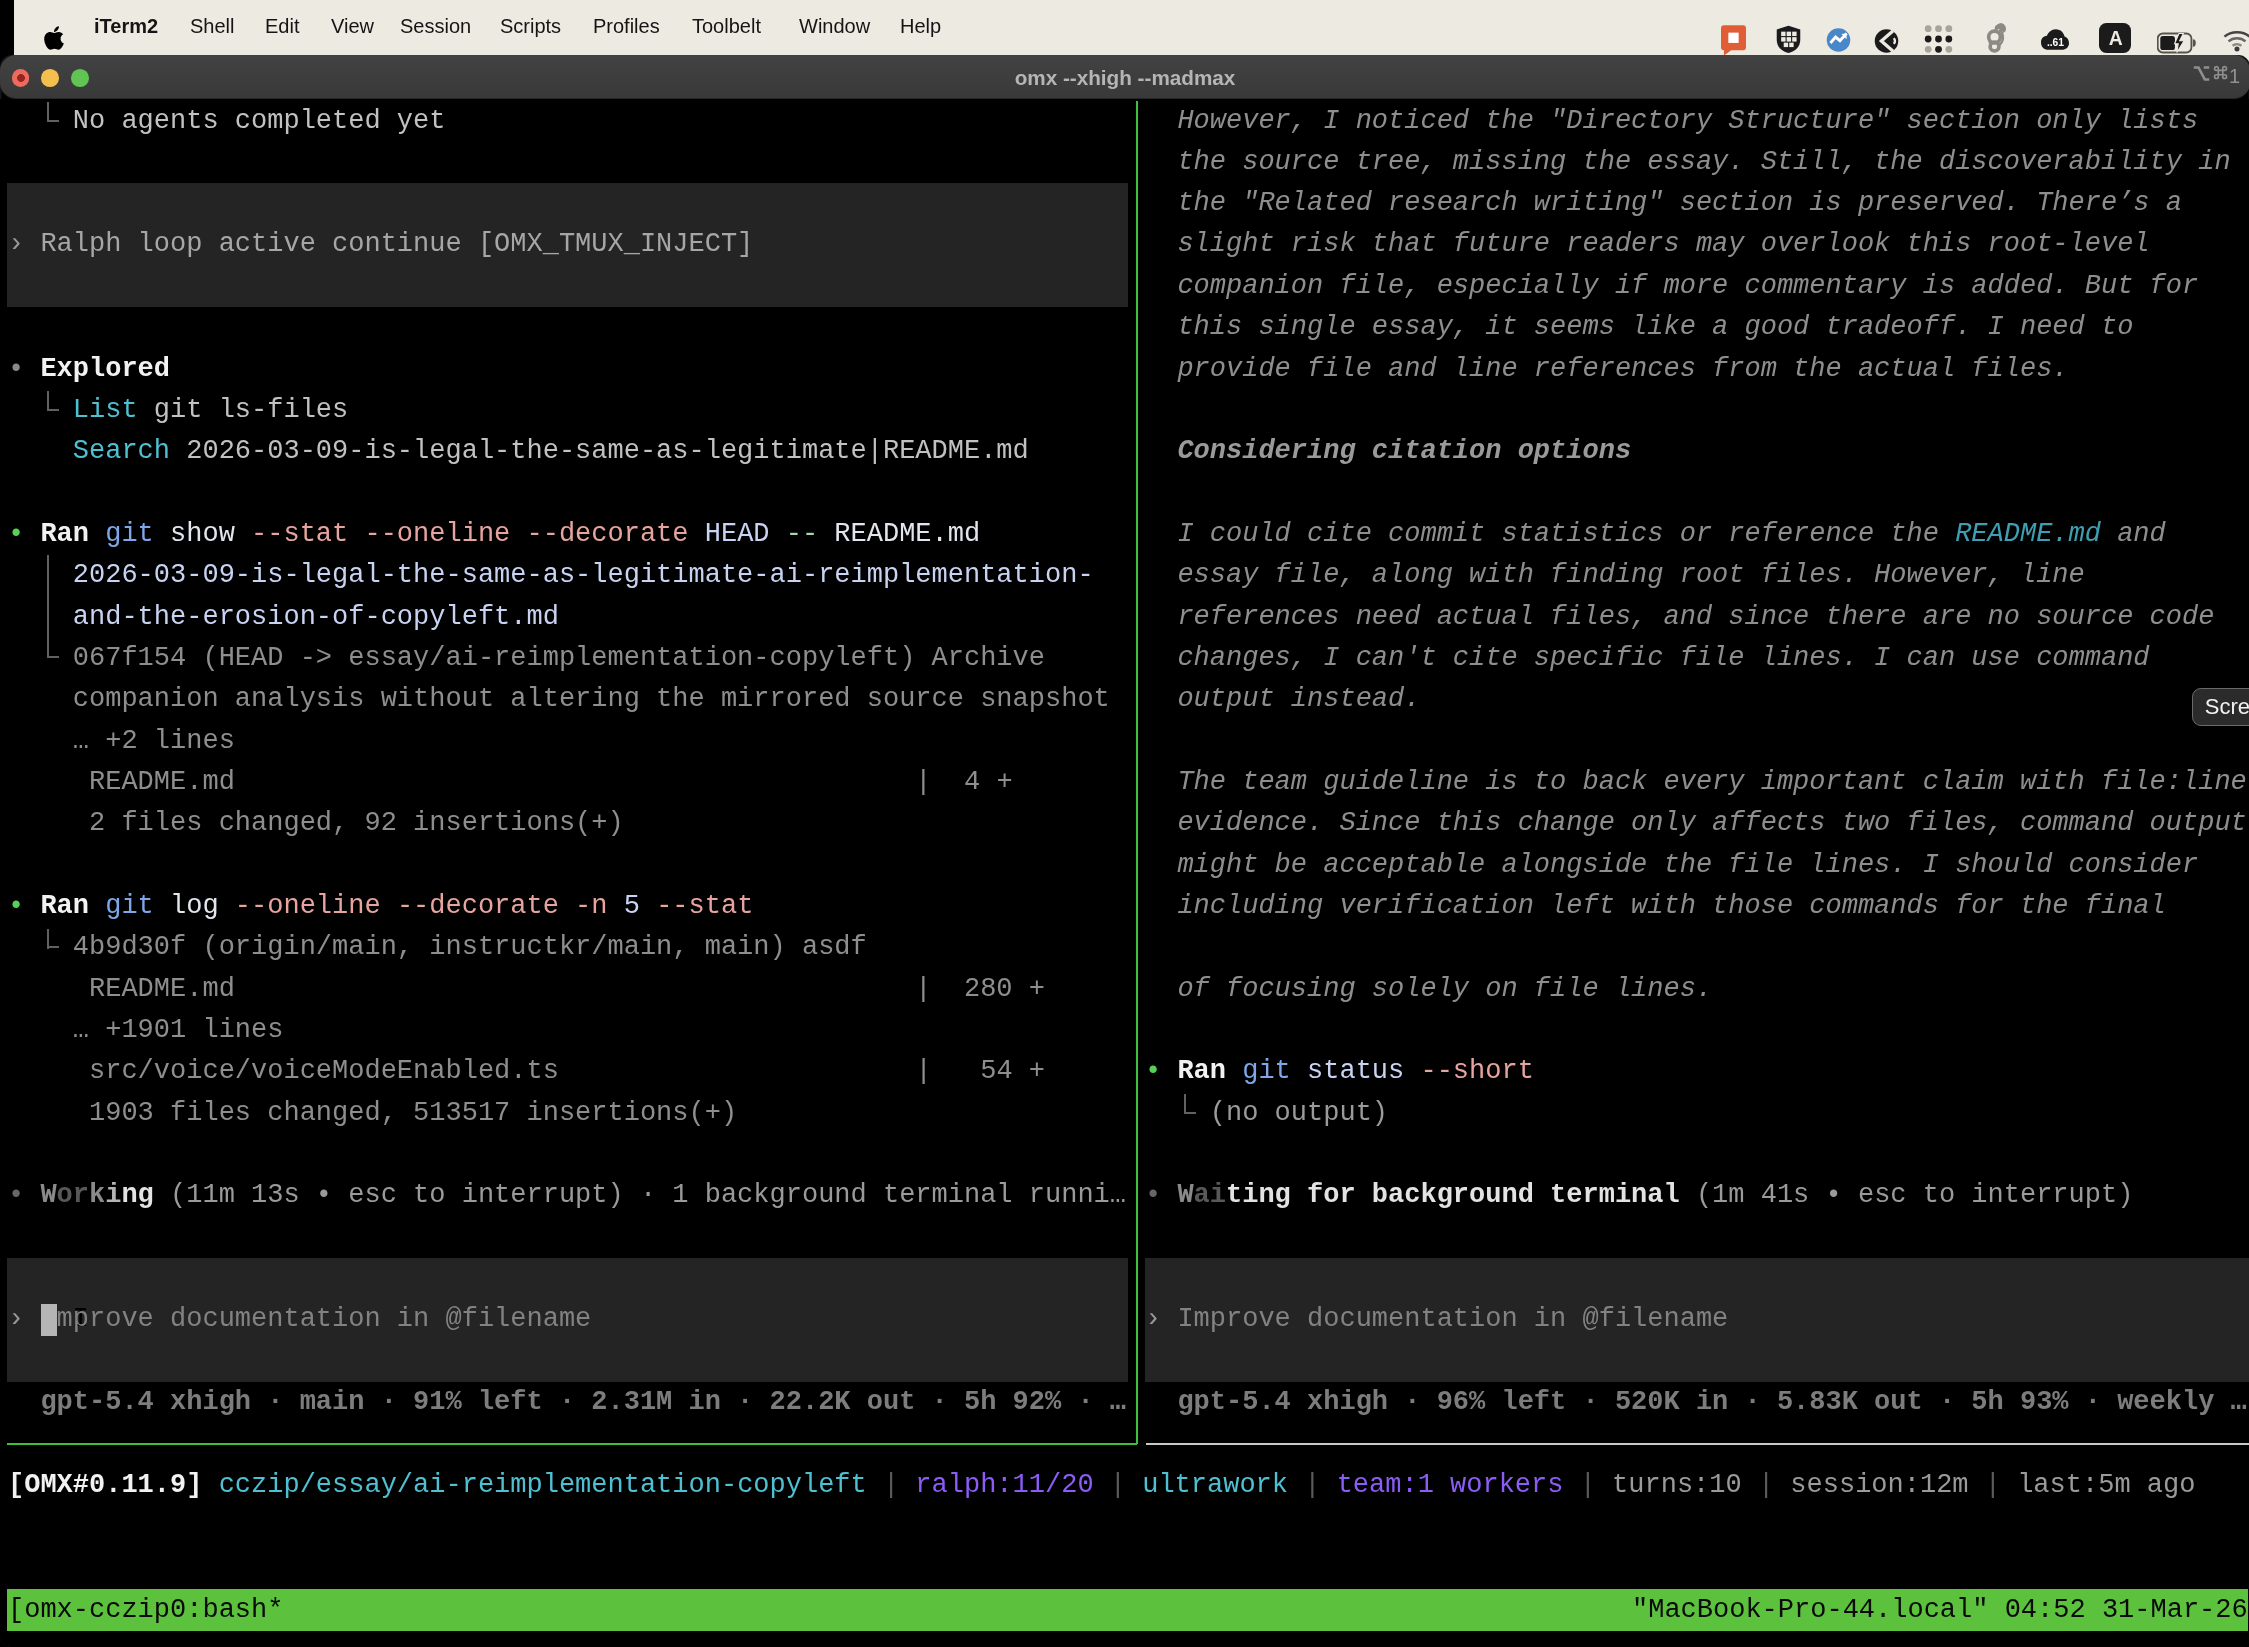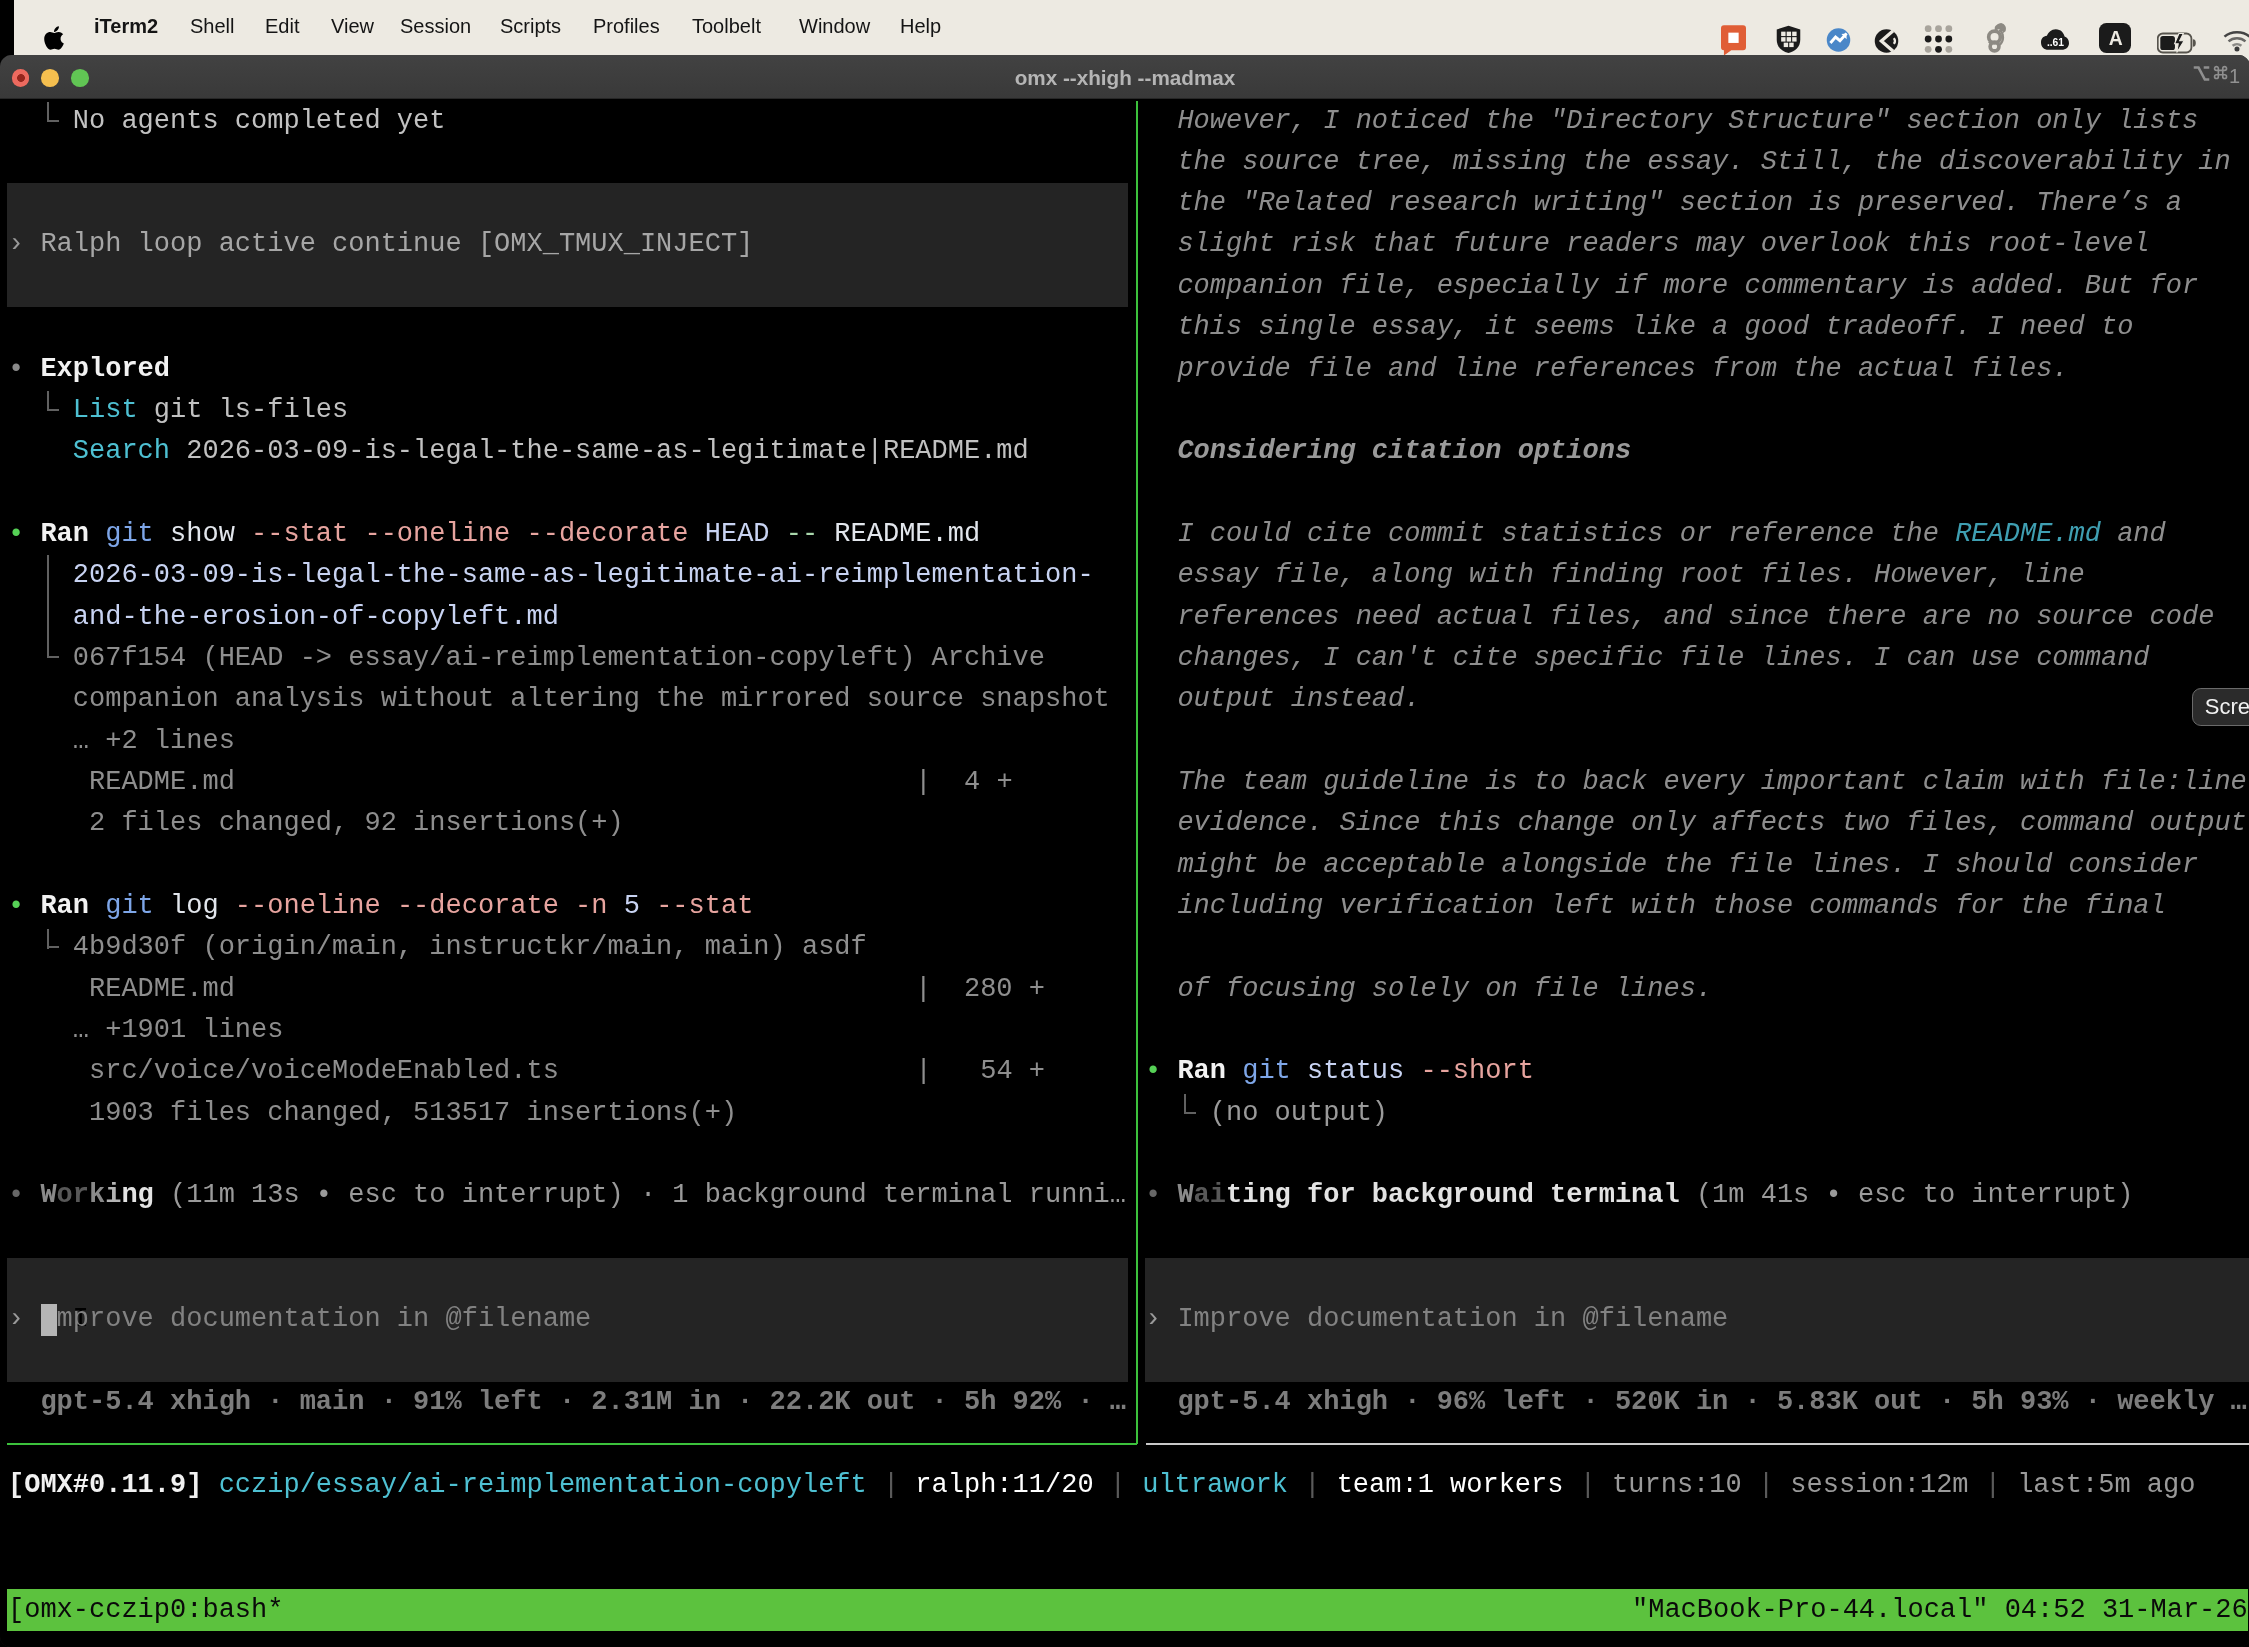--- a/index.html
+++ b/index.html
@@ -2,21 +2,21 @@
 <html style="font-size:11.8px"><head><meta charset="utf-8">
 <style>
 * { margin:0; padding:0; box-sizing:border-box; }
 html,body { width:2250px; height:1648px; background:#000; overflow:hidden; }
 body { position:relative; font-family:"Liberation Sans",sans-serif; }
 #menubar { position:absolute; top:0; left:14px; width:2250px; height:66px; background:#edeae2; }
 .mi { position:absolute; top:0; height:54px; line-height:52px; font-size:20px; color:#151515; }
 #win { position:absolute; top:55px; left:0; width:2250px; height:1592px; background:#000;
        border-radius:11.8px 11.8px 10.3px 10.3px; overflow:hidden; box-shadow:inset 0 0 0 1.5px rgba(255,255,255,0.09); }
 #titlebar { position:absolute; top:0; left:0; width:100%; height:44px;
-   background:linear-gradient(#424242,#393939); border-bottom:1.5px solid #272727; }
+   background:linear-gradient(#424242,#393939); border-bottom:1.5px solid #272727;border-radius:16px; }
 .tl { position:absolute; top:14px; width:17.7px; height:17.7px; border-radius:50%; }
 #title { position:absolute; top:0; width:100%; text-align:center; line-height:45px;
    font-size:20.7px; font-weight:bold; color:#b5b5b5; }
 #term { position:absolute; top:44px; left:0; width:2250px; height:1548px; background:#000; }
 .row { position:absolute; left:8px; height:41px; line-height:41px; white-space:pre;
    font-family:"Liberation Mono",monospace; font-size:27px; color:#c1c1c1; }
 .rp { left:1145px; }
 .t { color:#c1c1c1; }
 .w { color:#f2f2f2; font-weight:bold; }
 .wt { color:#e2e6ec; }
@@ -27,21 +27,21 @@
 .bg2 { color:#8a8a8a; }
 .bl { color:#7ea6e8; }
 .pk { color:#e7a49f; }
 .pw { color:#c8d3f2; }
 .mint { color:#a9d7ac; }
 .pr { color:#999; }
 .bx { color:#a6a6a6; }
 .st { color:#9a9a9a; }
 .gp { color:#7d7d7d;font-weight:bold; }
 .pp { color:#5a5a5a; }
-.gn { color:#ffffff; }
+.gn { color:#8b5cf6; }
 .it { color:#8e8e8e; font-style:italic; }
 .itb { color:#9a9a9a; font-style:italic; font-weight:bold; }
 .itc { color:#3f9fb2; font-style:italic; }
 .sh1 { color:#8a8a8a; font-weight:bold; }
 .sh2 { color:#585858; font-weight:bold; }
 .sh3 { color:#b4b4b4; font-weight:bold; }
 .shB { color:#e3e3e3; font-weight:bold; }
 .box { position:absolute; background:#242424; }
 </style></head>
 <body>

